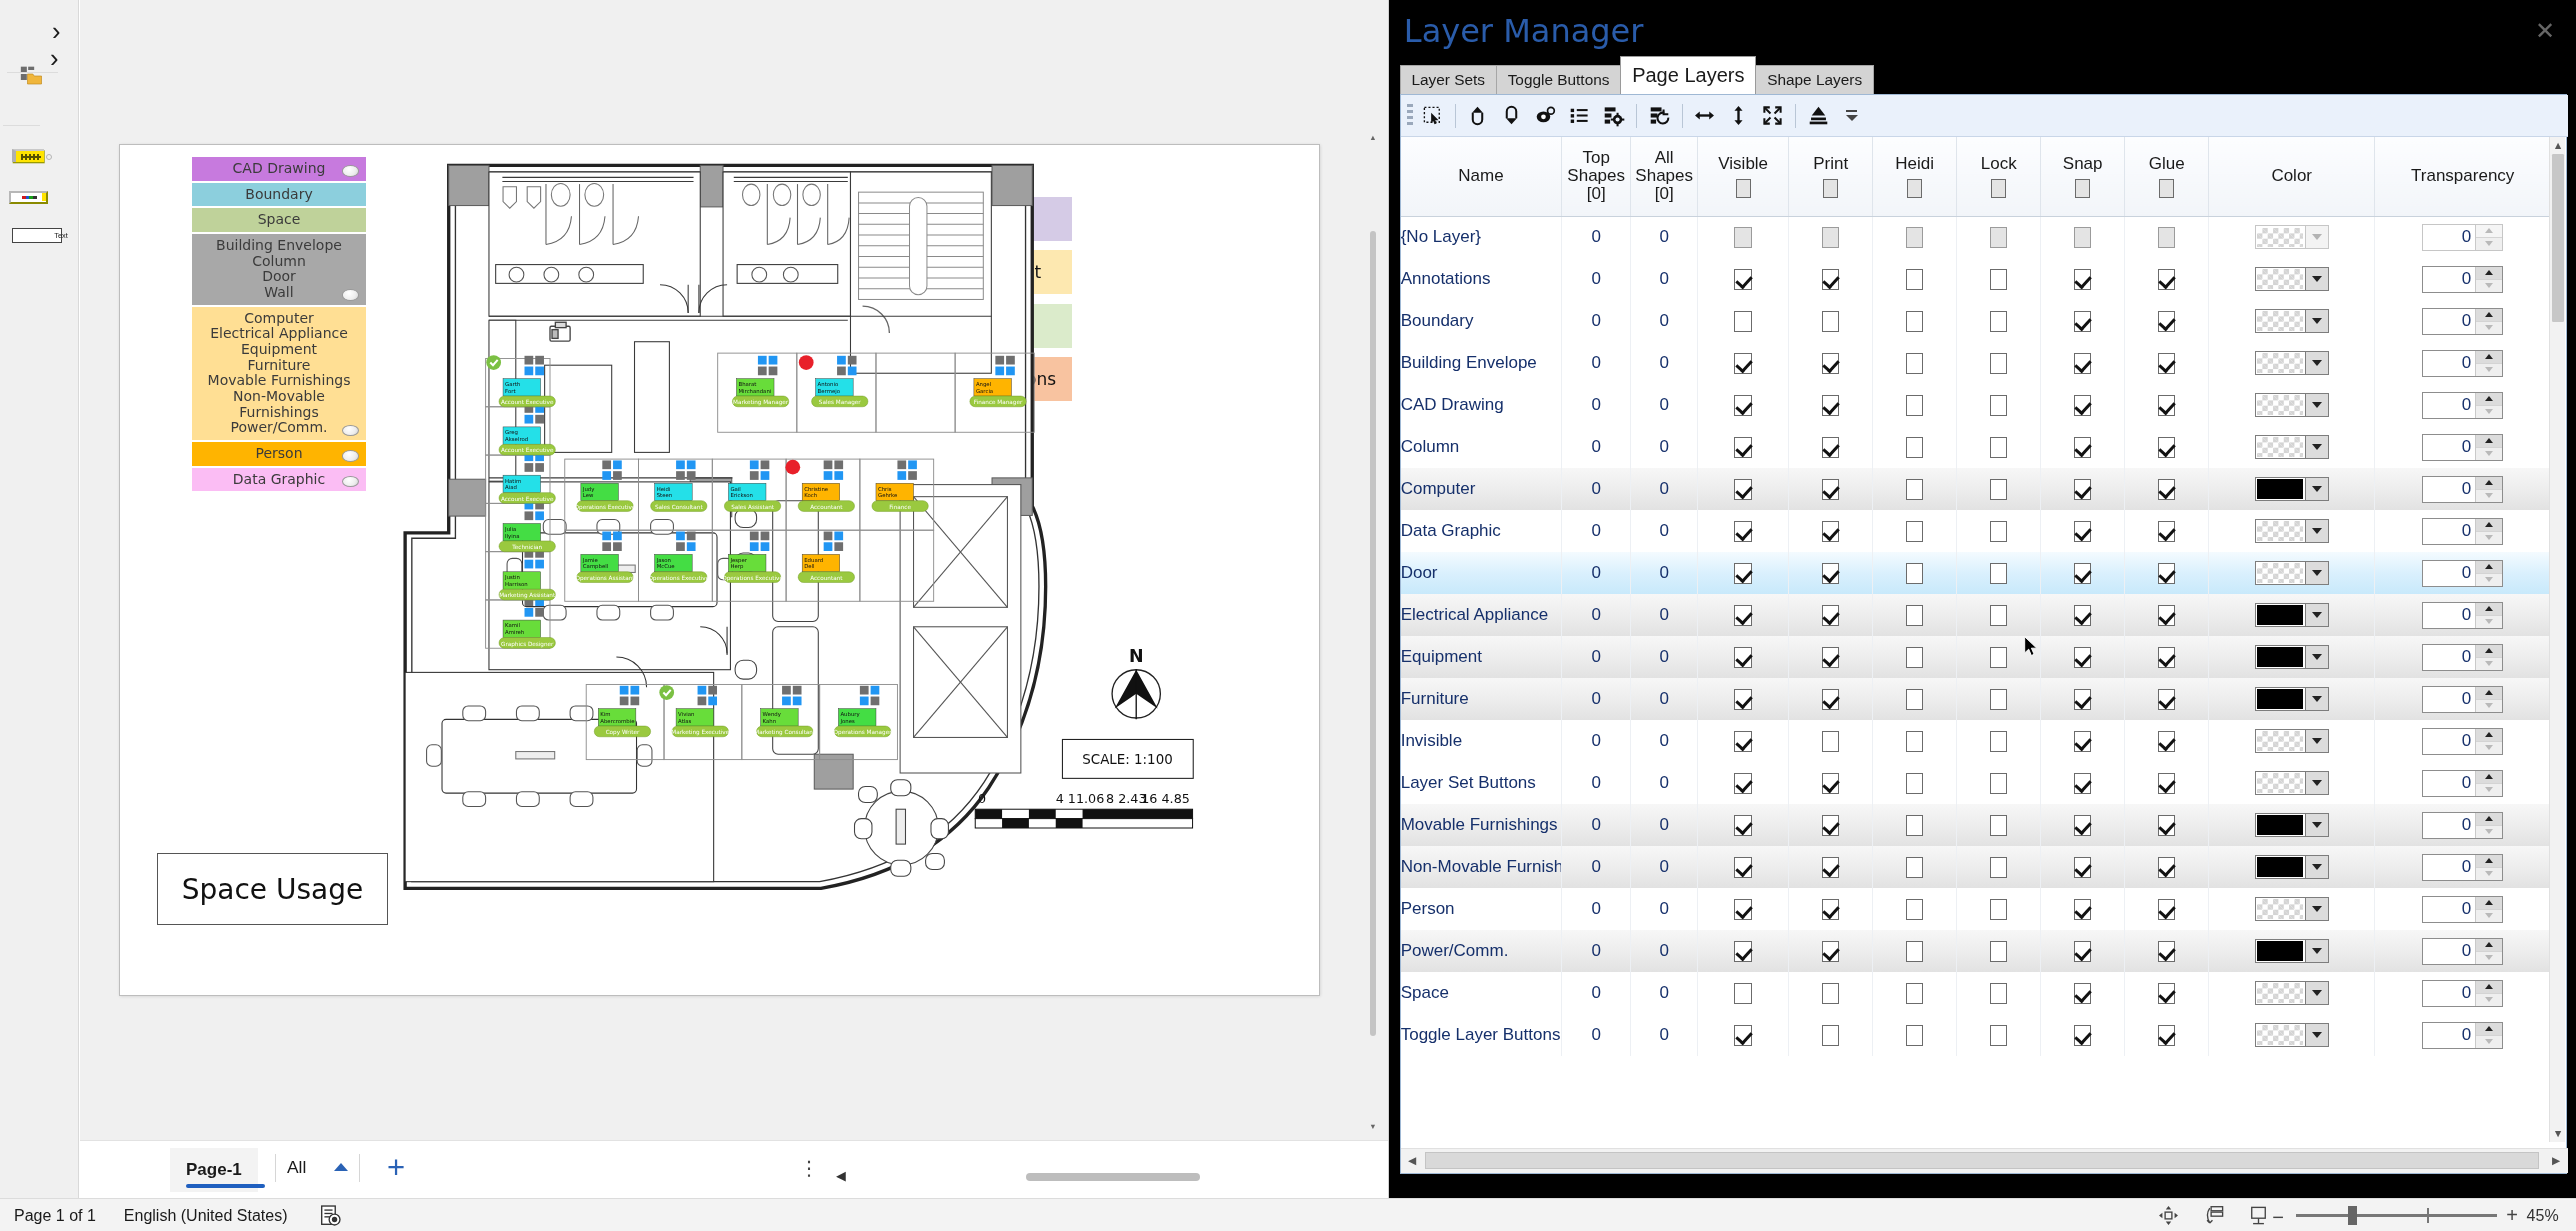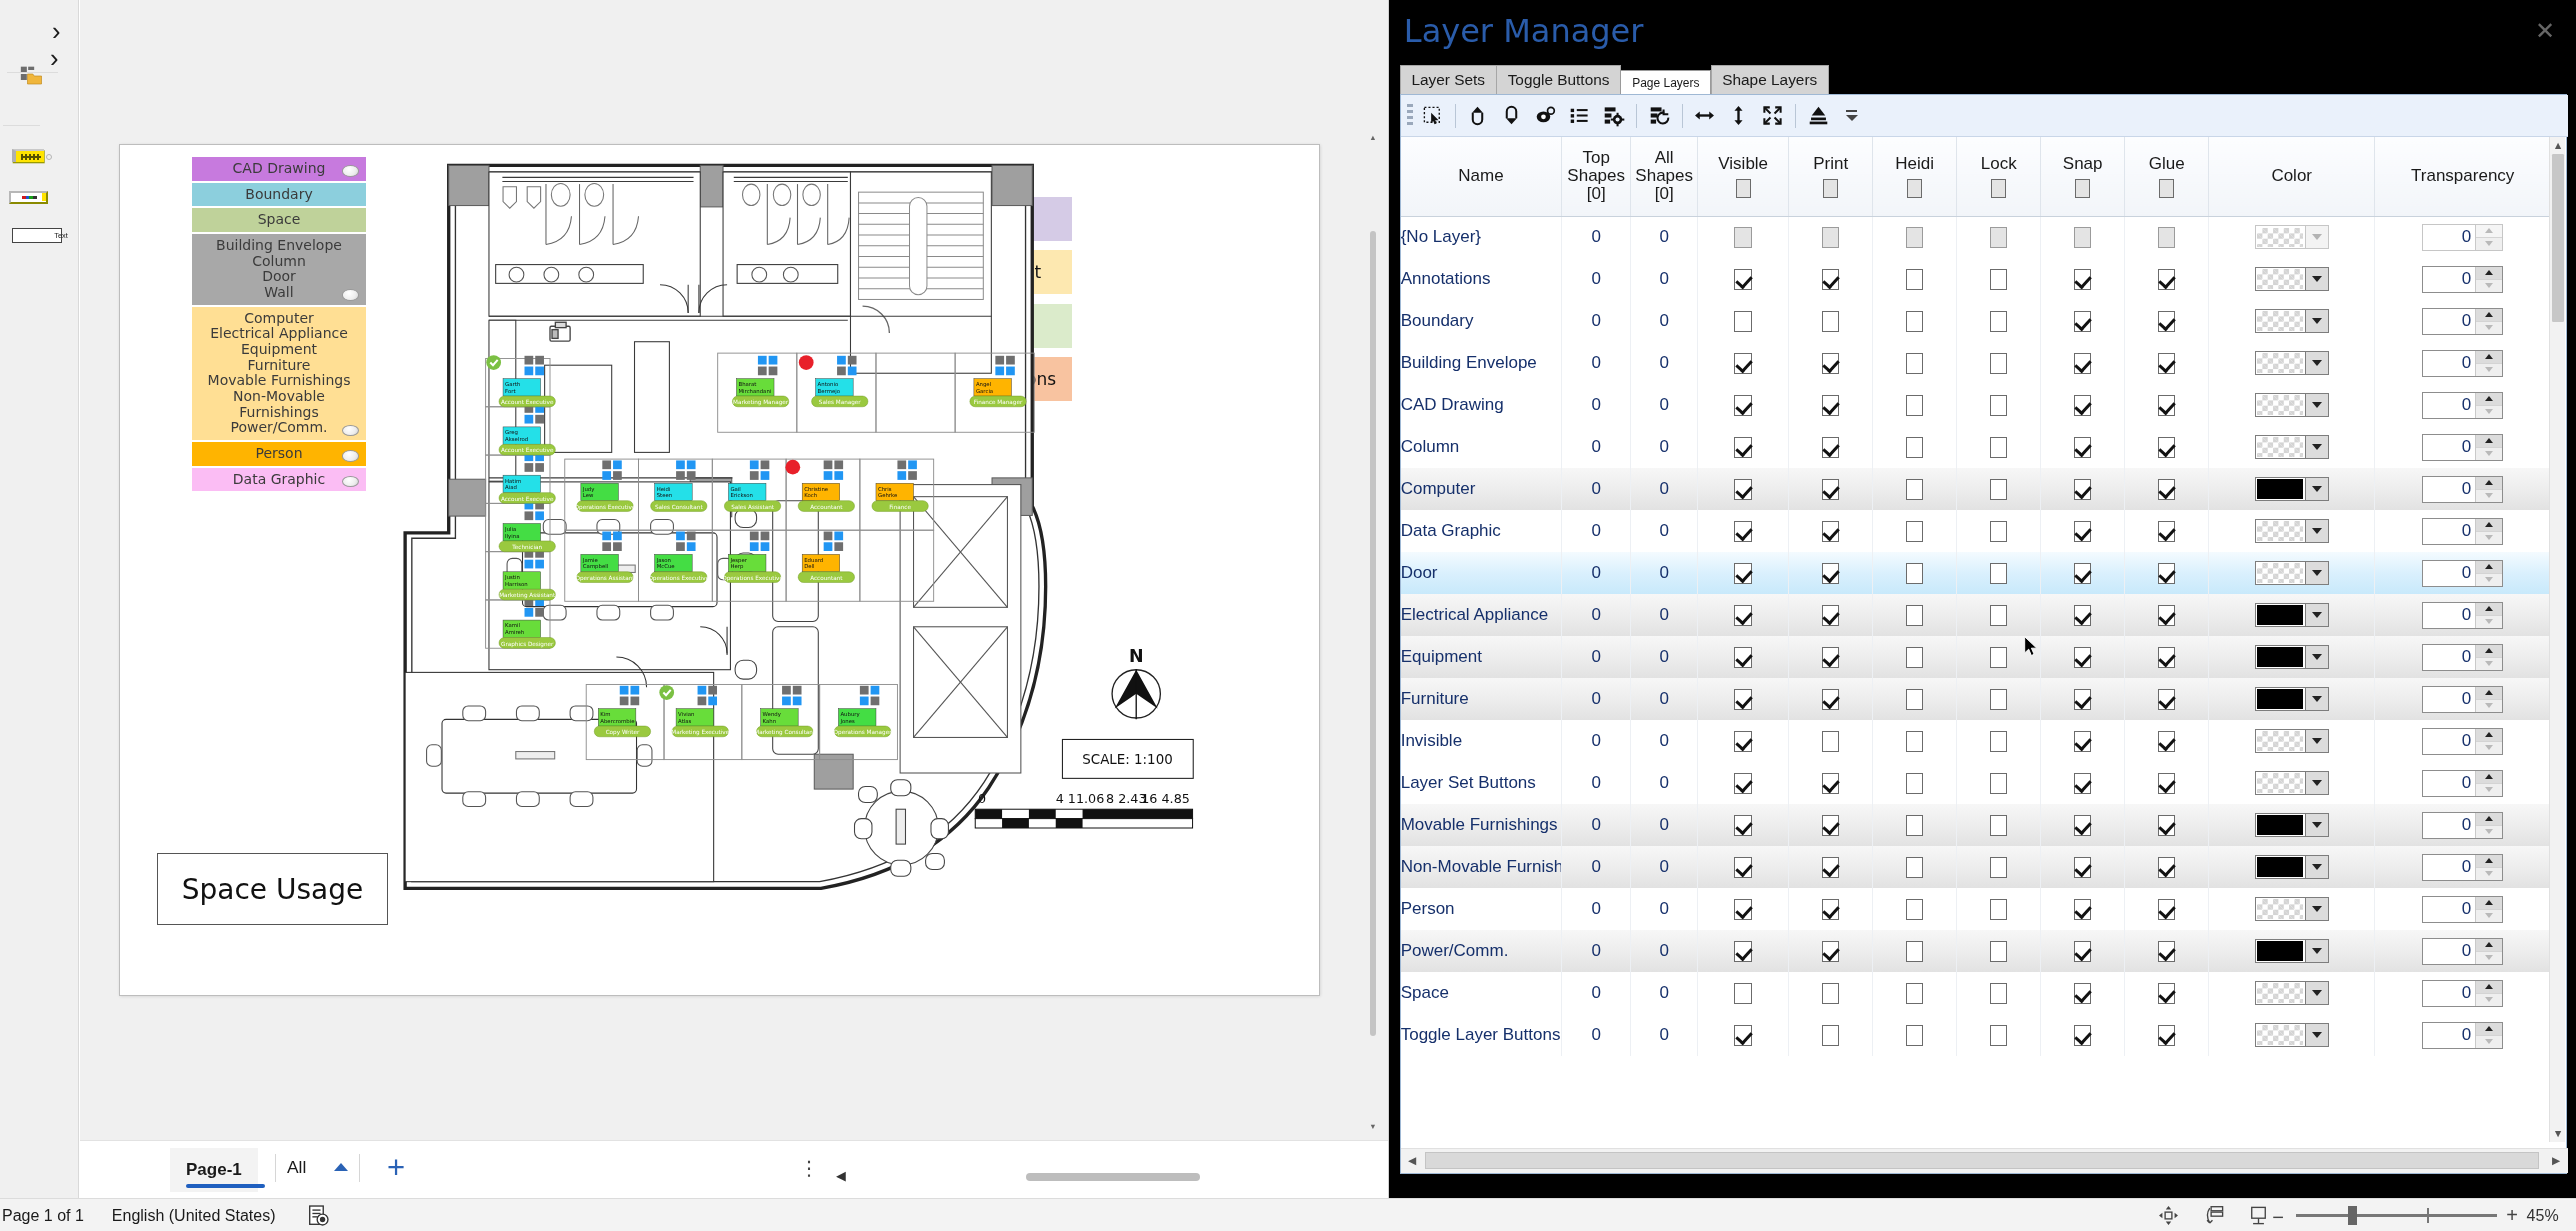--- a/index.html
+++ b/index.html
@@ -147,21 +147,21 @@
   #lm-close {
     position:absolute; right:17.4px; top:17.4px; font-size:24px; color:#666; cursor:pointer;
     width:27px; height:27px; text-align:center; line-height:27px;
   }
   #lm-tabs { position:absolute; left:10.7px; top:59px; height:35px; display:flex; align-items:flex-end; }
   .lm-tab {
     height: 29.5px; padding: 0 10.7px; display:flex; align-items:center;
     font-size:15.4px; color:#1a1a1a; background:#d4d4d4; border:0.7px solid #a6a6a6;
     border-bottom:none; margin-right:-0.7px; cursor:pointer;
   }
-  .lm-tab.active { background:#ffffff; height:24px; font-size:12px; border-color:#9a9a9a; position:relative; z-index:3; }
+  .lm-tab.active { background:#ffffff; height:38px; font-size:20px; border-color:#9a9a9a; position:relative; z-index:3; }
 
   #lm-body {
     position:absolute; left:10.7px; top:94px; width:1167px; height:1080px;
     background:#ffffff; border:0.7px solid #9fb8d4;
   }
   #lm-toolbar {
     position:absolute; left:0; top:0; width:1167px; height:42px;
     background:#eaf1fb; border-bottom:0.7px solid #c9d6e8;
     display:flex; align-items:center; padding-left:6.7px;
   }
@@ -807,21 +807,21 @@
     <div id="tab-more">⋮</div>
     <div id="tab-hscroll">
       <div class="hs-arrow" style="left:0;">◀</div>
       <div class="track"></div>
       <div class="thumb"></div>
       <div class="hs-arrow" style="left:570px;">▶</div>
     </div>
   </div>
 
   <div id="statusbar">
-    <span class="sb-item" style="margin-left:2px;">Page 1 of 1</span>
+    <span class="sb-item" style="margin-left:14px;">Page 1 of 1</span>
     <span class="sb-item" style="margin-left:28px;">English (United States)</span>
     <svg style="margin-left:32px;" width="23" height="23" viewBox="0 0 34 34">
       <rect x="4" y="3" width="20" height="27" fill="#fff" stroke="#333" stroke-width="2"></rect>
       <line x1="8" y1="9" x2="20" y2="9" stroke="#333" stroke-width="2"></line>
       <line x1="8" y1="14" x2="20" y2="14" stroke="#333" stroke-width="2"></line>
       <line x1="8" y1="19" x2="16" y2="19" stroke="#333" stroke-width="2"></line>
       <circle cx="23" cy="23" r="8" fill="#fff" stroke="#333" stroke-width="2"></circle>
       <circle cx="23" cy="23" r="4" fill="#333"></circle>
     </svg>
     <svg style="position:absolute; right:396px; top:5.4px;" width="23" height="23" viewBox="0 0 34 34">

